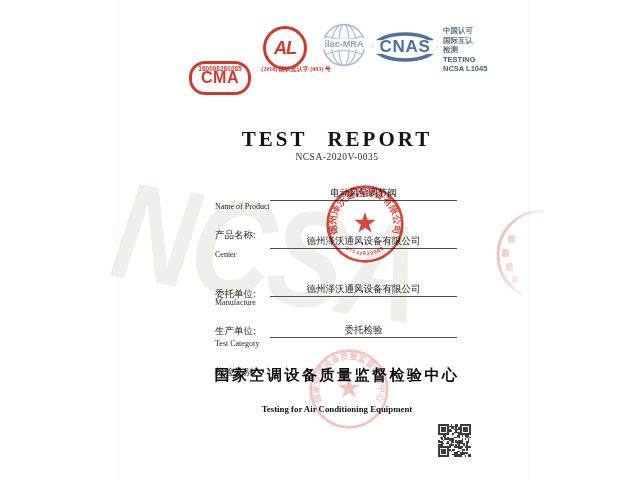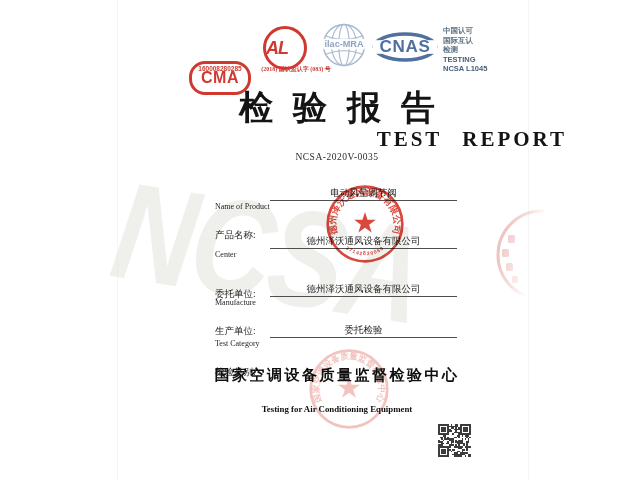--- a/index.html
+++ b/index.html
@@ -12,34 +12,34 @@
     font-style:italic;font-weight:800;font-size:138px;line-height:1;color:#e7e7e3;
     transform:rotate(9deg) scaleX(.82);transform-origin:0 0;opacity:.65;letter-spacing:-4px;z-index:1;}
 
   
   .cma-box{left:189px;top:33px;width:56px;height:28px;border:3.5px solid #cf3a30;border-radius:16px;
     display:flex;align-items:center;justify-content:center;z-index:2;margin-top:28px;}
   .cma-box span{font-family:"Liberation Sans",sans-serif;font-weight:800;font-size:16px;color:#cf3a30;letter-spacing:.5px;}
   .cma-number{left:181px;top:65px;width:78px;text-align:center;font-family:"Liberation Sans",sans-serif;
     font-weight:700;font-size:6.5px;color:#cf3a30;z-index:2;}
   .al-box{left:263px;top:26px;width:38px;height:38px;border:3.5px solid #cf3a30;border-radius:50%;
-    display:flex;align-items:center;z-index:2;}
+    display:flex;align-items:center;justify-content:center;z-index:2;}
   .al-box span{font-family:"Liberation Sans",sans-serif;font-style:italic;font-weight:800;font-size:18px;color:#cf3a30;letter-spacing:-1px;}
   .al-caption{left:246px;top:65px;width:100px;text-align:center;font-weight:700;font-size:6px;color:#cf3a30;z-index:2;}
   .ilac-svg{left:321px;top:22px;z-index:2;}
   .cnas-svg{left:372px;top:32px;z-index:2;}
   .accred{left:443px;top:26px;z-index:2;font-family:"Liberation Sans",sans-serif;line-height:9.5px;}
   .accred .zh{font-size:7.5px;font-weight:600;color:#5e7284;}
   .accred .en{font-size:7.5px;font-weight:800;color:#49607a;}
 
   
   .title-zh{left:107px;top:85px;width:460px;text-align:center;z-index:2;
     font-family:"Liberation Sans","DejaVu Sans",sans-serif;font-weight:600;font-size:34px;
     letter-spacing:20px;text-indent:20px;color:#141414;}
-  .title-en{left:107px;top:127px;width:460px;text-align:right;z-index:2;
+  .title-en{left:107px;top:127px;width:460px;text-align:center;z-index:2;
     font-weight:600;font-size:21px;letter-spacing:3px;word-spacing:12px;color:#141414;}
   .report-no{left:107px;top:152px;width:460px;text-align:center;z-index:2;
     font-size:9.5px;letter-spacing:.5px;color:#2d2d2d;}
 
   
   .flabel-zh{left:215px;width:120px;font-size:9.5px;color:#1e1e1e;z-index:2;margin-top:44px;}
   .flabel-en{left:215px;width:120px;font-size:8px;color:#1e1e1e;z-index:2;}
   .fline{left:270px;width:187px;height:1px;background:#4f4f4f;z-index:2;}
   .fvalue{left:270px;width:187px;text-align:center;font-size:9.5px;color:#242424;z-index:2;}
 
@@ -100,21 +100,20 @@
   </svg>
 
   <div class="abs accred">
     <div class="zh">中国认可</div>
     <div class="zh">国际互认</div>
     <div class="zh">检测</div>
     <div class="en">TESTING</div>
     <div class="en">NCSA L1045</div>
   </div>
 
-  <div class="abs title-zh">检验报告</div>
   <div class="abs title-en">TEST REPORT</div>
   <div class="abs report-no">NCSA-2020V-0035</div>
 
   <div>
     <div class="abs flabel-zh" style="top:185px;">产品名称:</div>
     <div class="abs flabel-en" style="top:202px;">Name of Product</div>
     <div class="abs fvalue" style="top:187px;">电动风量调节阀</div>
     <div class="abs fline" style="top:200px;"></div>
   </div>
   <div>

